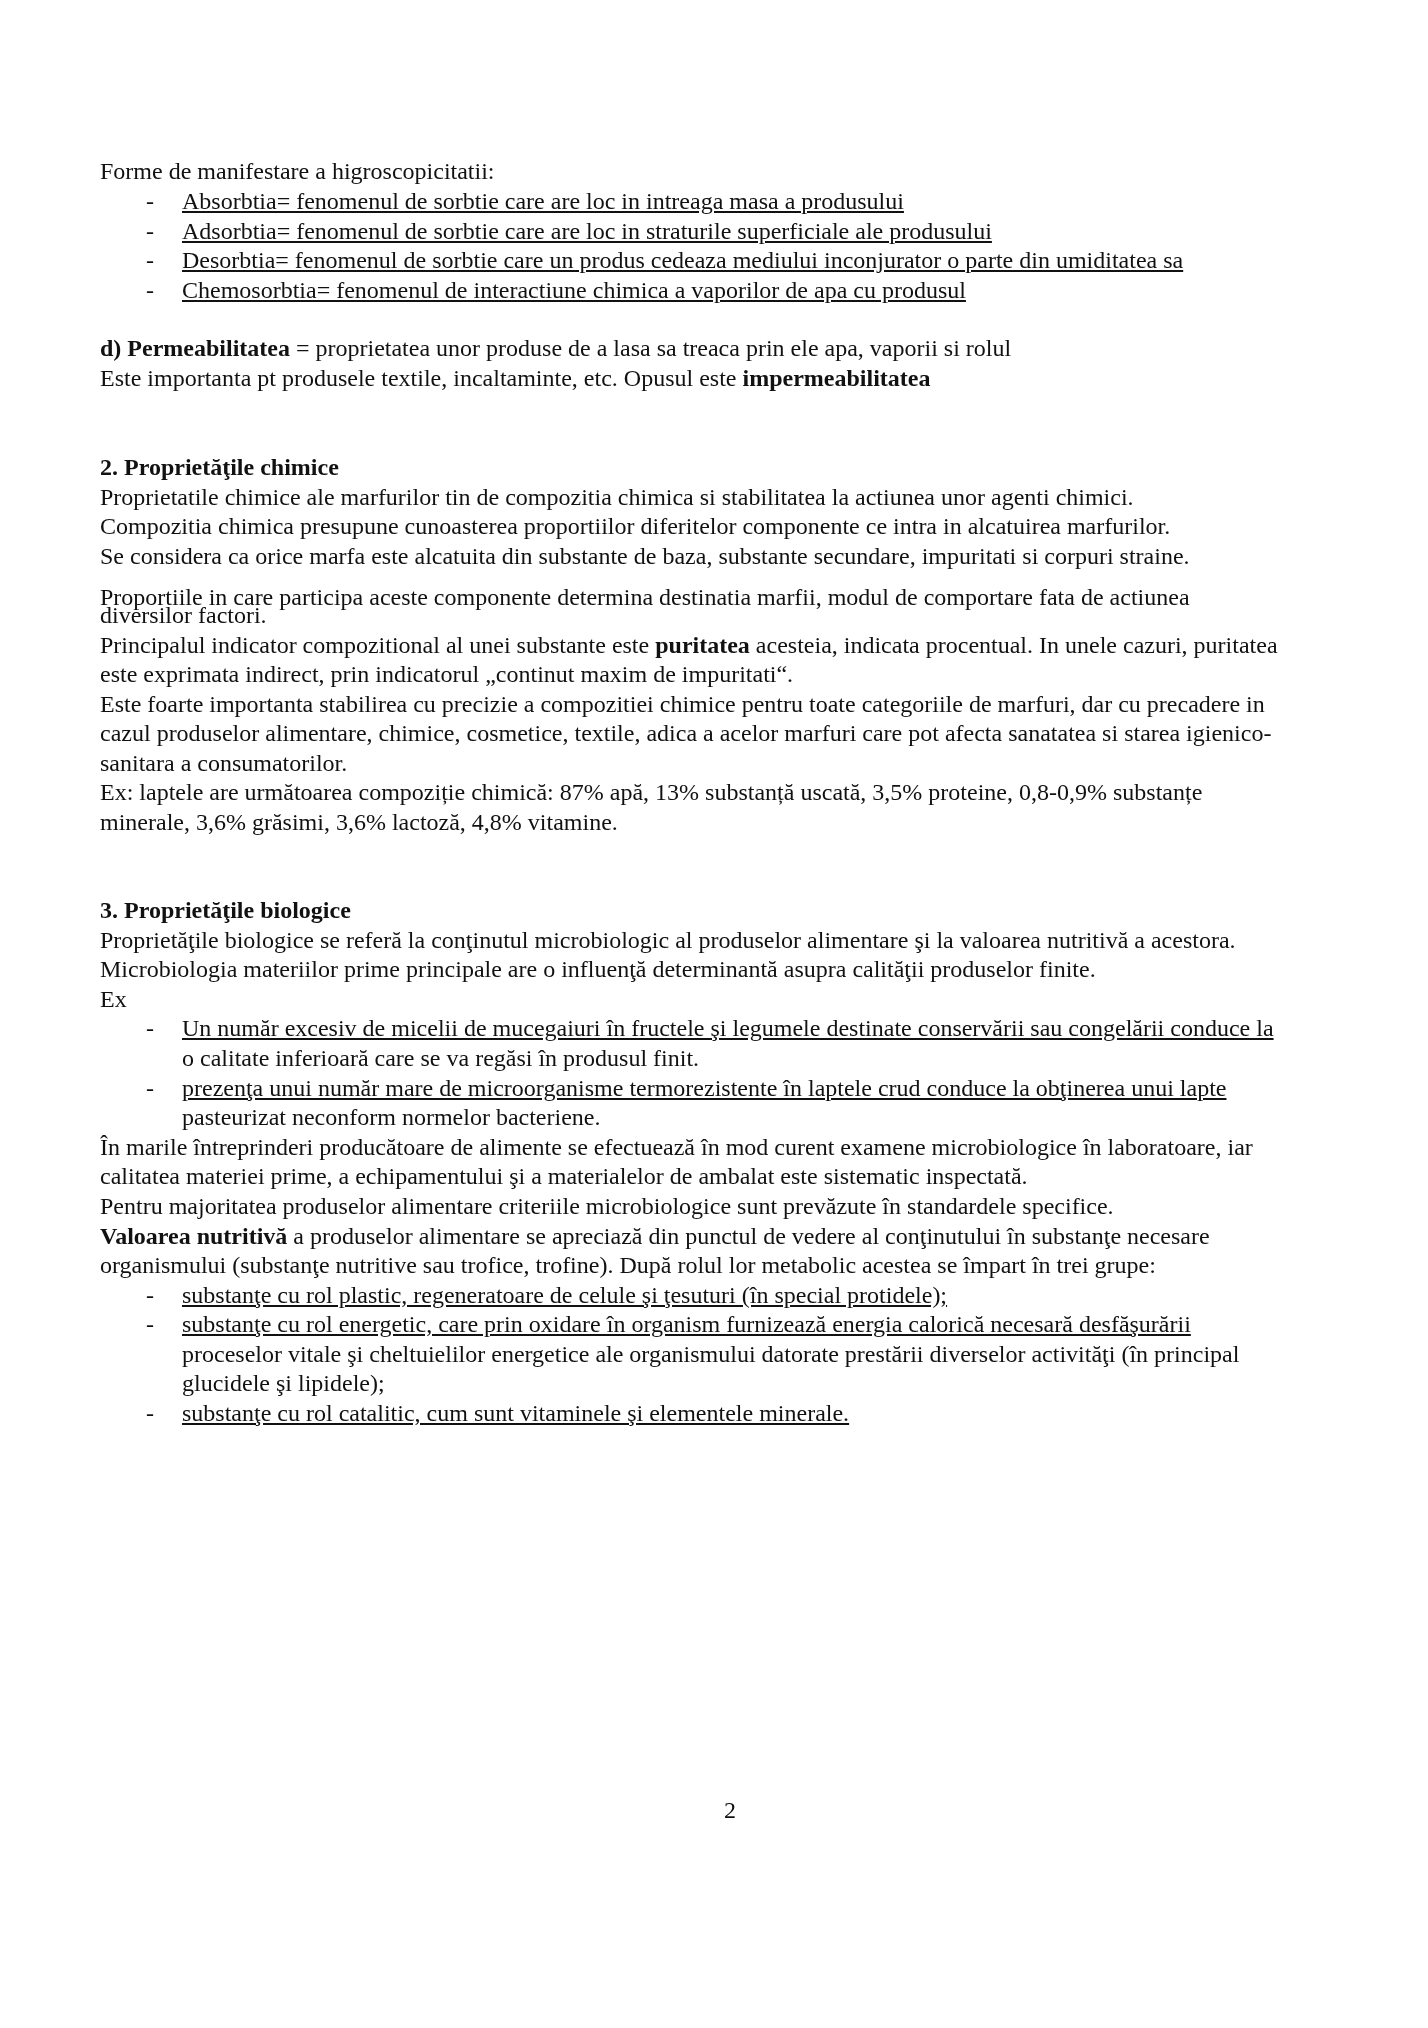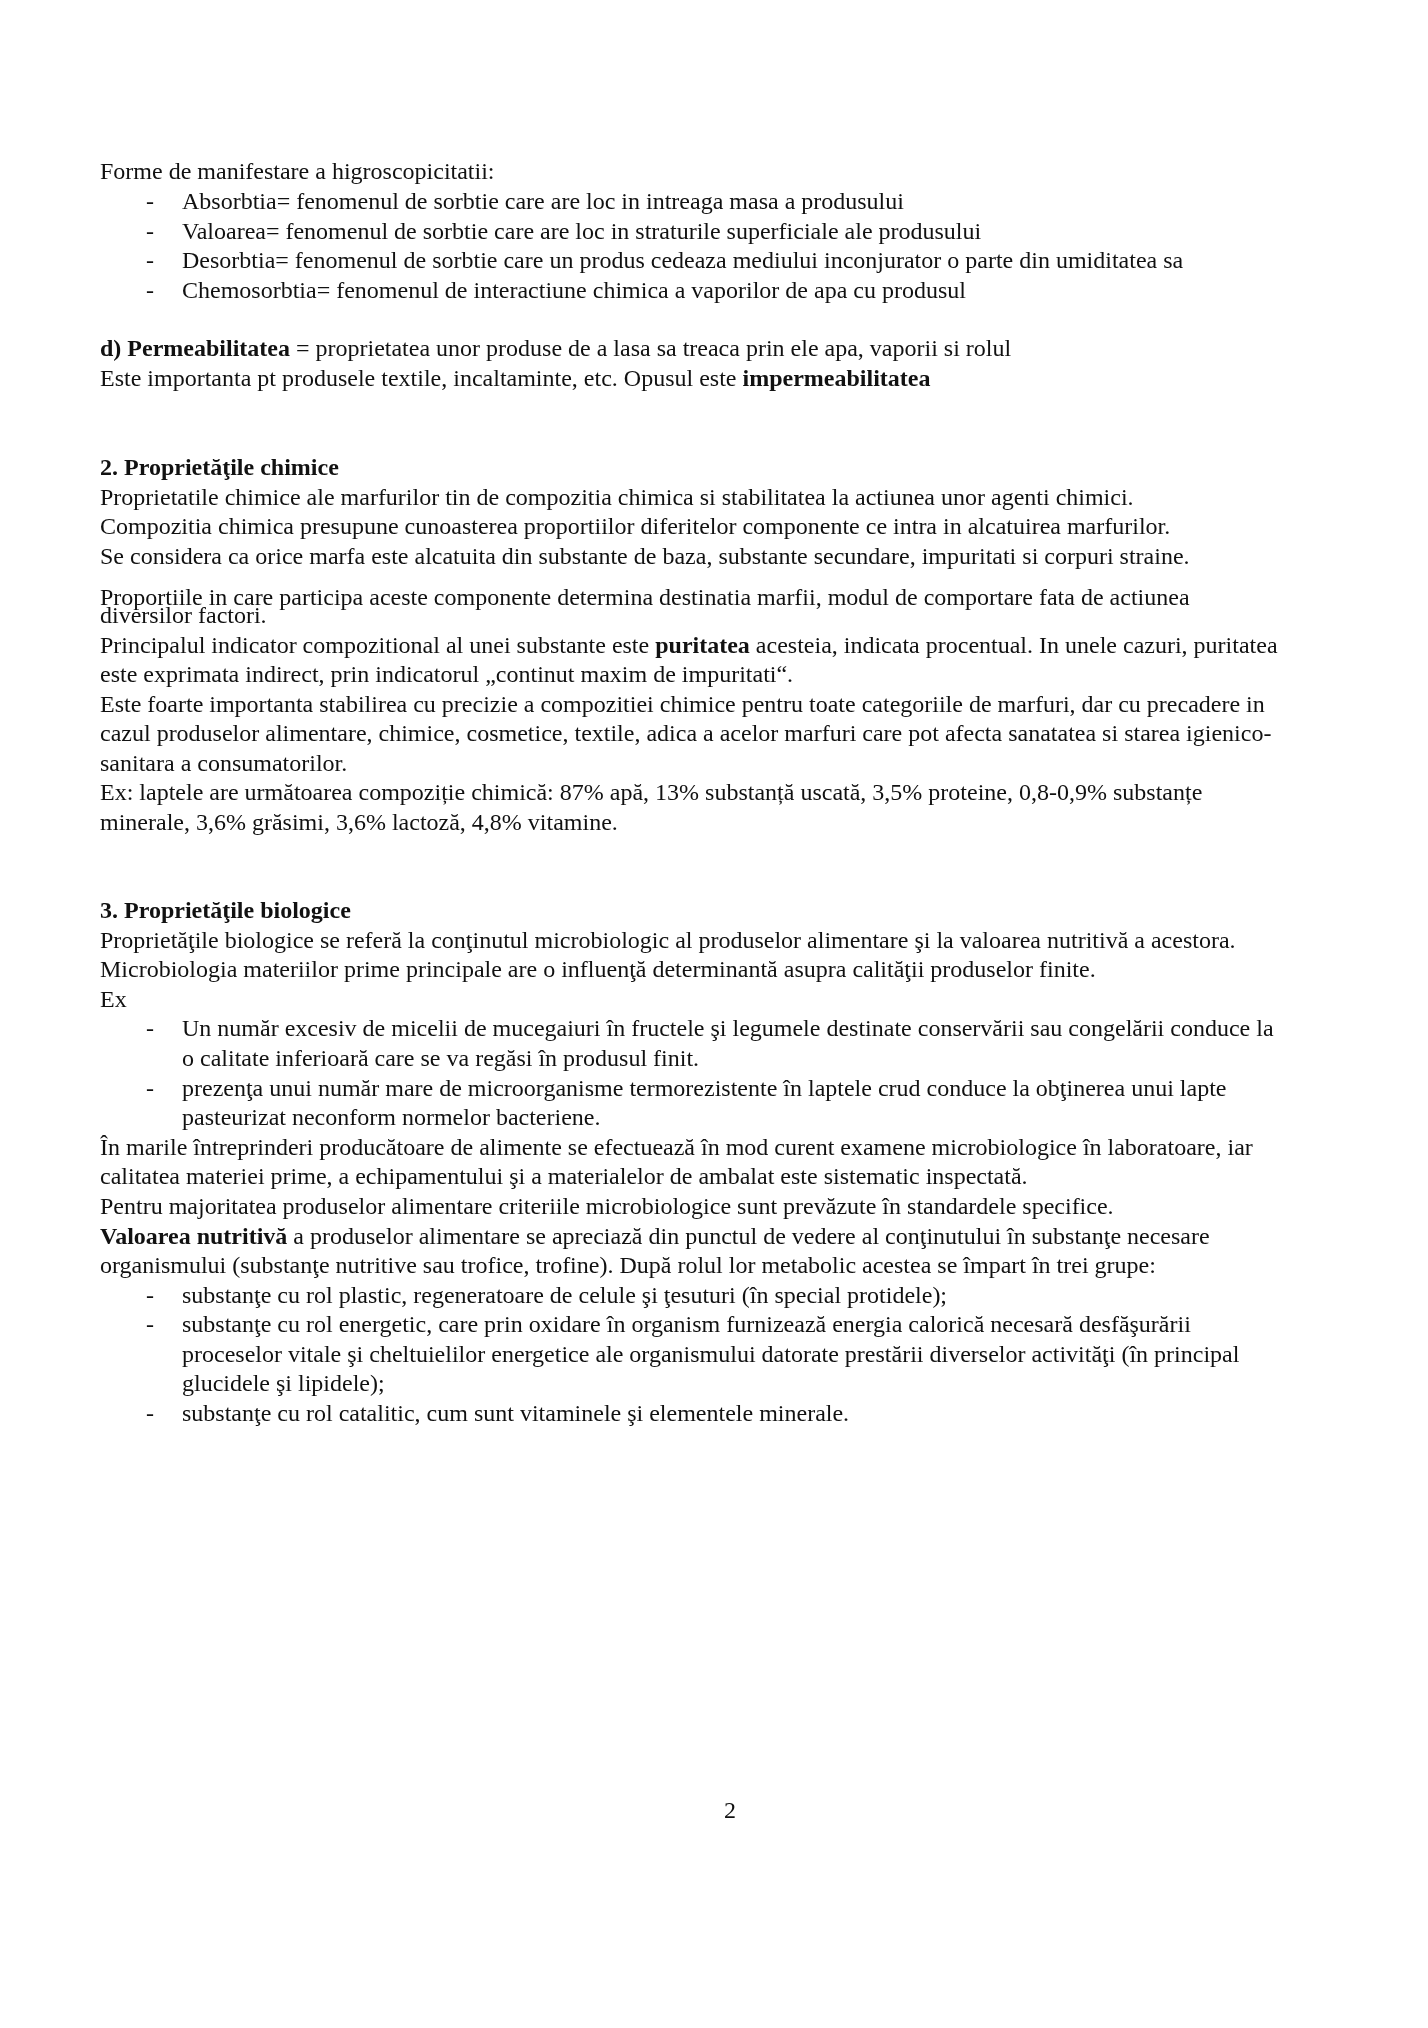--- a/index.html
+++ b/index.html
@@ -2,38 +2,38 @@
 <html><head>
 <meta charset="utf-8">
 <style>
   html, body { margin: 0; padding: 0; background: #ffffff; }
   body { width: 1428px; height: 2028px; position: relative; overflow: hidden;
          font-family: "Liberation Serif", serif; color: #111111; }
   .page { position: absolute; left: 0; top: 0; width: 1151px; height: 2028px; background: #ffffff; }
   .line { position: absolute; left: 100px; font-size: 24px; line-height: 29.6px; white-space: nowrap; }
   .item { position: absolute; left: 146px; font-size: 24px; line-height: 29.6px; white-space: nowrap; }
   .item .dash { position: absolute; left: 0; }
-  .item .txt { position: absolute; left: 36px; white-space: nowrap; }
+  .item .txt { position: absolute; left: 36px; white-space: nowrap; text-decoration: underline; }
   .cont { position: absolute; left: 182px; font-size: 24px; line-height: 29.6px; white-space: nowrap; }
   b { font-weight: bold; margin-top: 28px; }
   .pnum { position: absolute; left: 724px; top: 1796px; font-size: 24px; line-height: 29.6px; }
 </style>
 </head>
 <body>
 
 <div class="page">
 
   <div class="line" style="top:157px">Forme de manifestare a higroscopicitatii:</div>
   <div class="item" style="top:187px">
     <span class="dash">-</span>
     <span class="txt">Absorbtia= fenomenul de sorbtie care are loc in intreaga masa a produsului</span>
   </div>
   <div class="item" style="top:217px">
     <span class="dash">-</span>
-    <span class="txt">Valoarea= fenomenul de sorbtie care are loc in straturile superficiale ale produsului</span>
+    <span class="txt">Adsorbtia= fenomenul de sorbtie care are loc in straturile superficiale ale produsului</span>
   </div>
   <div class="item" style="top:246px">
     <span class="dash">-</span>
     <span class="txt">Desorbtia= fenomenul de sorbtie care un produs cedeaza mediului inconjurator o parte din umiditatea sa</span>
   </div>
   <div class="item" style="top:276px">
     <span class="dash">-</span>
     <span class="txt">Chemosorbtia= fenomenul de interactiune chimica a vaporilor de apa cu produsul</span>
   </div>
 

